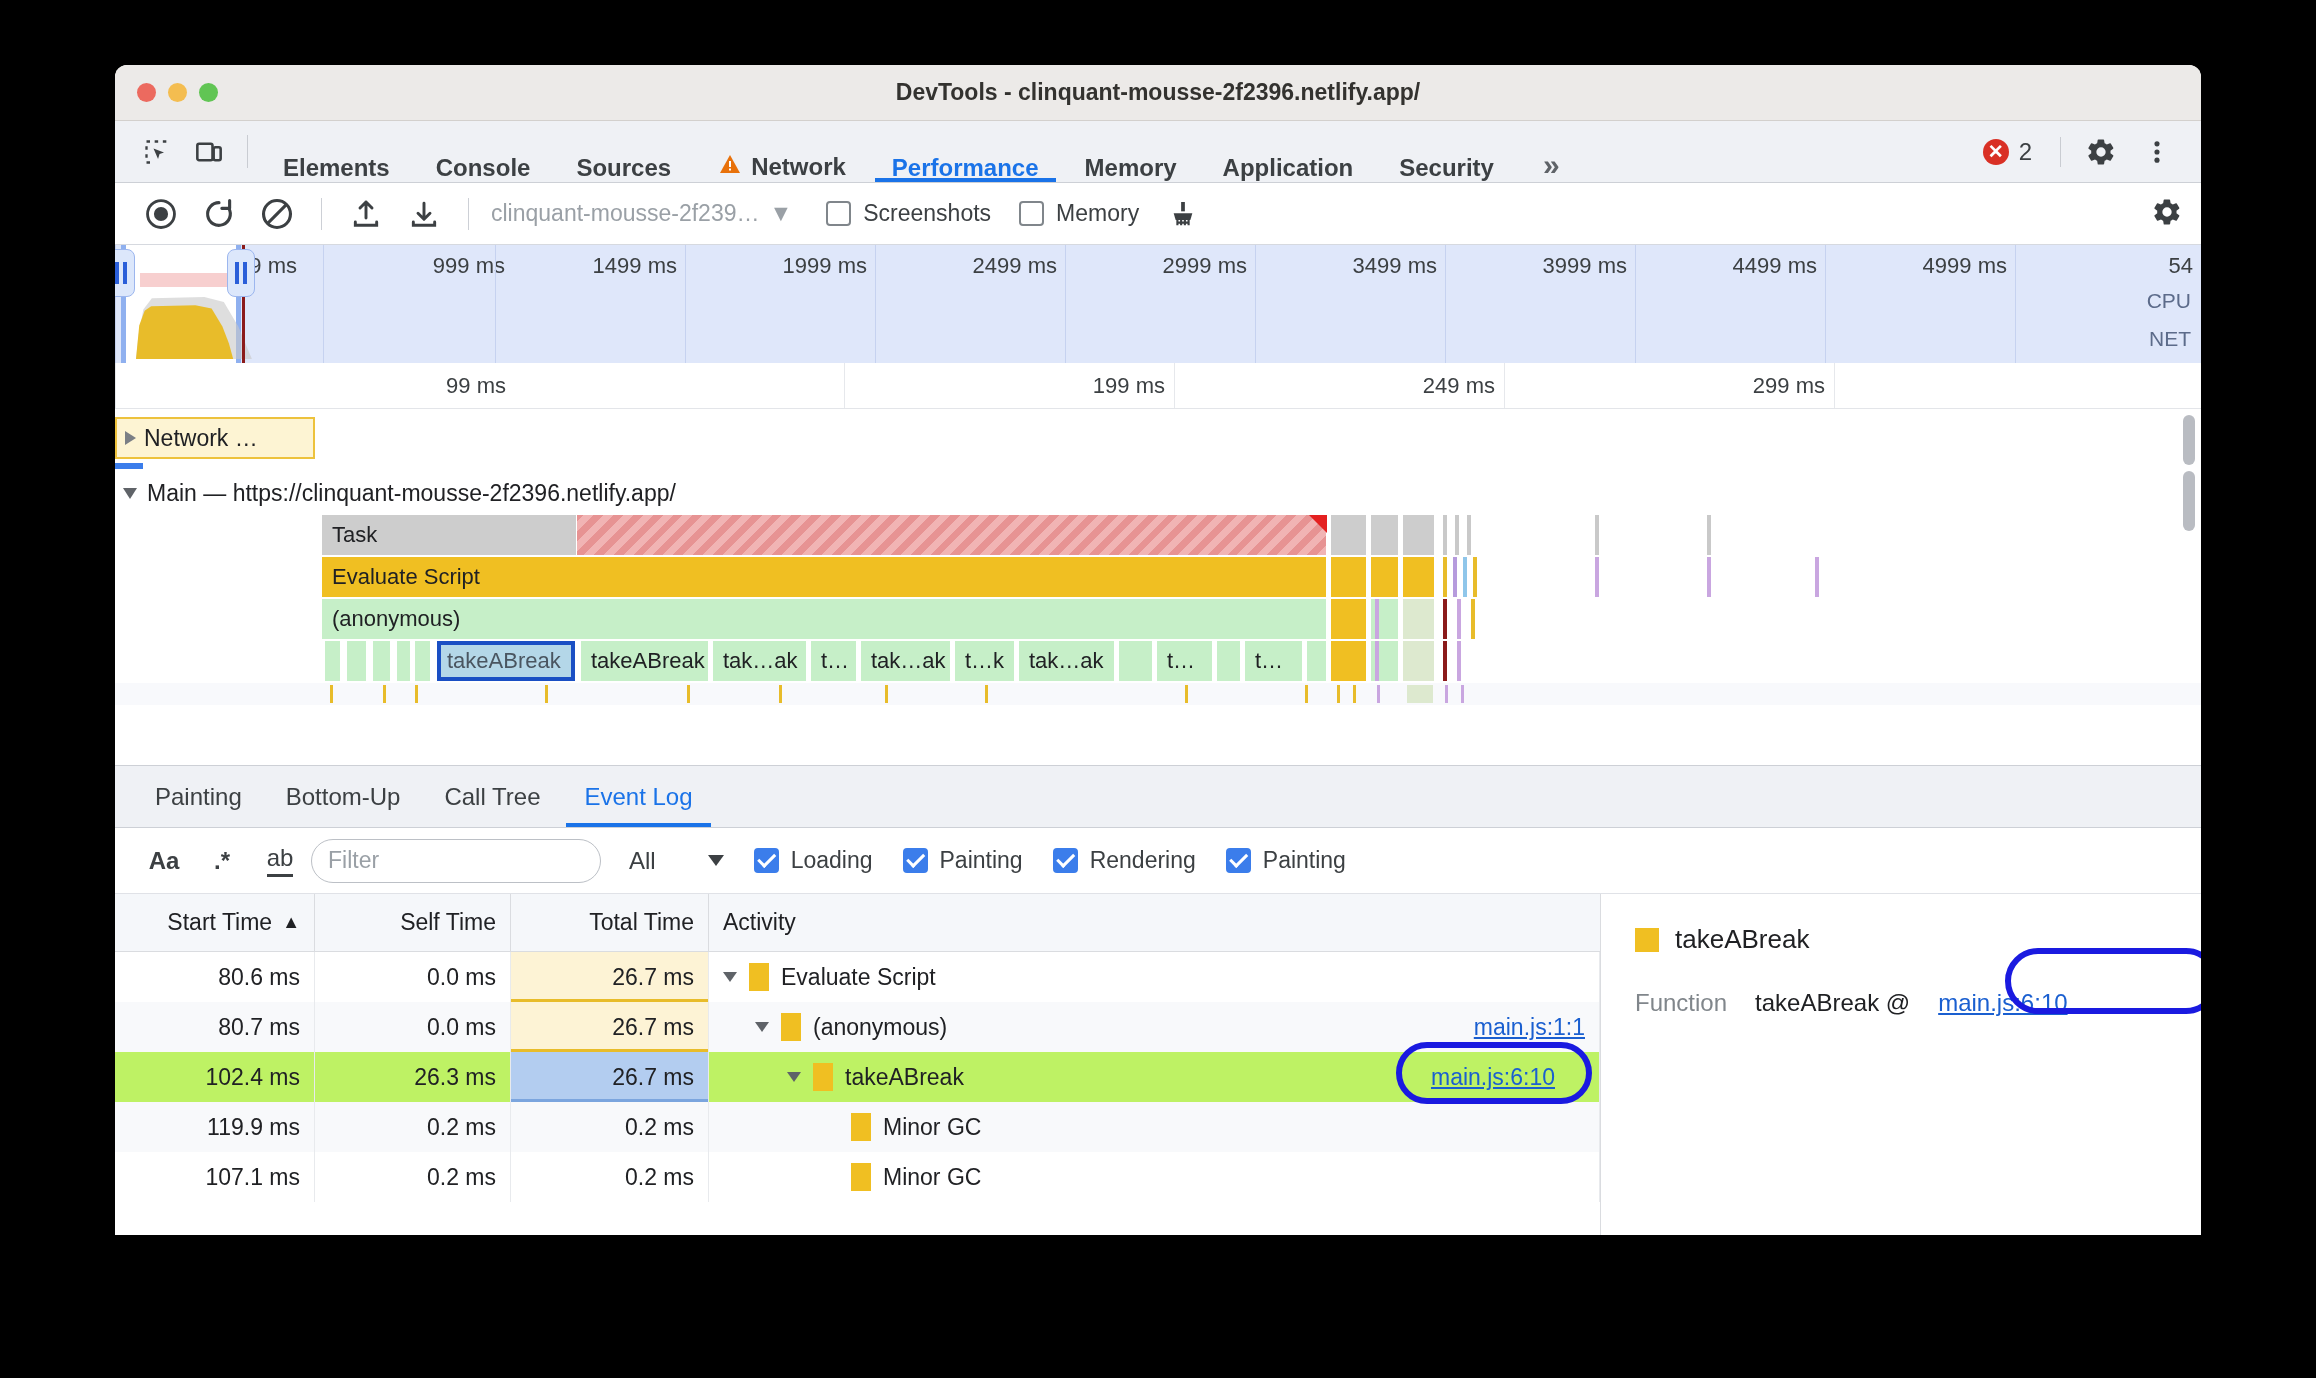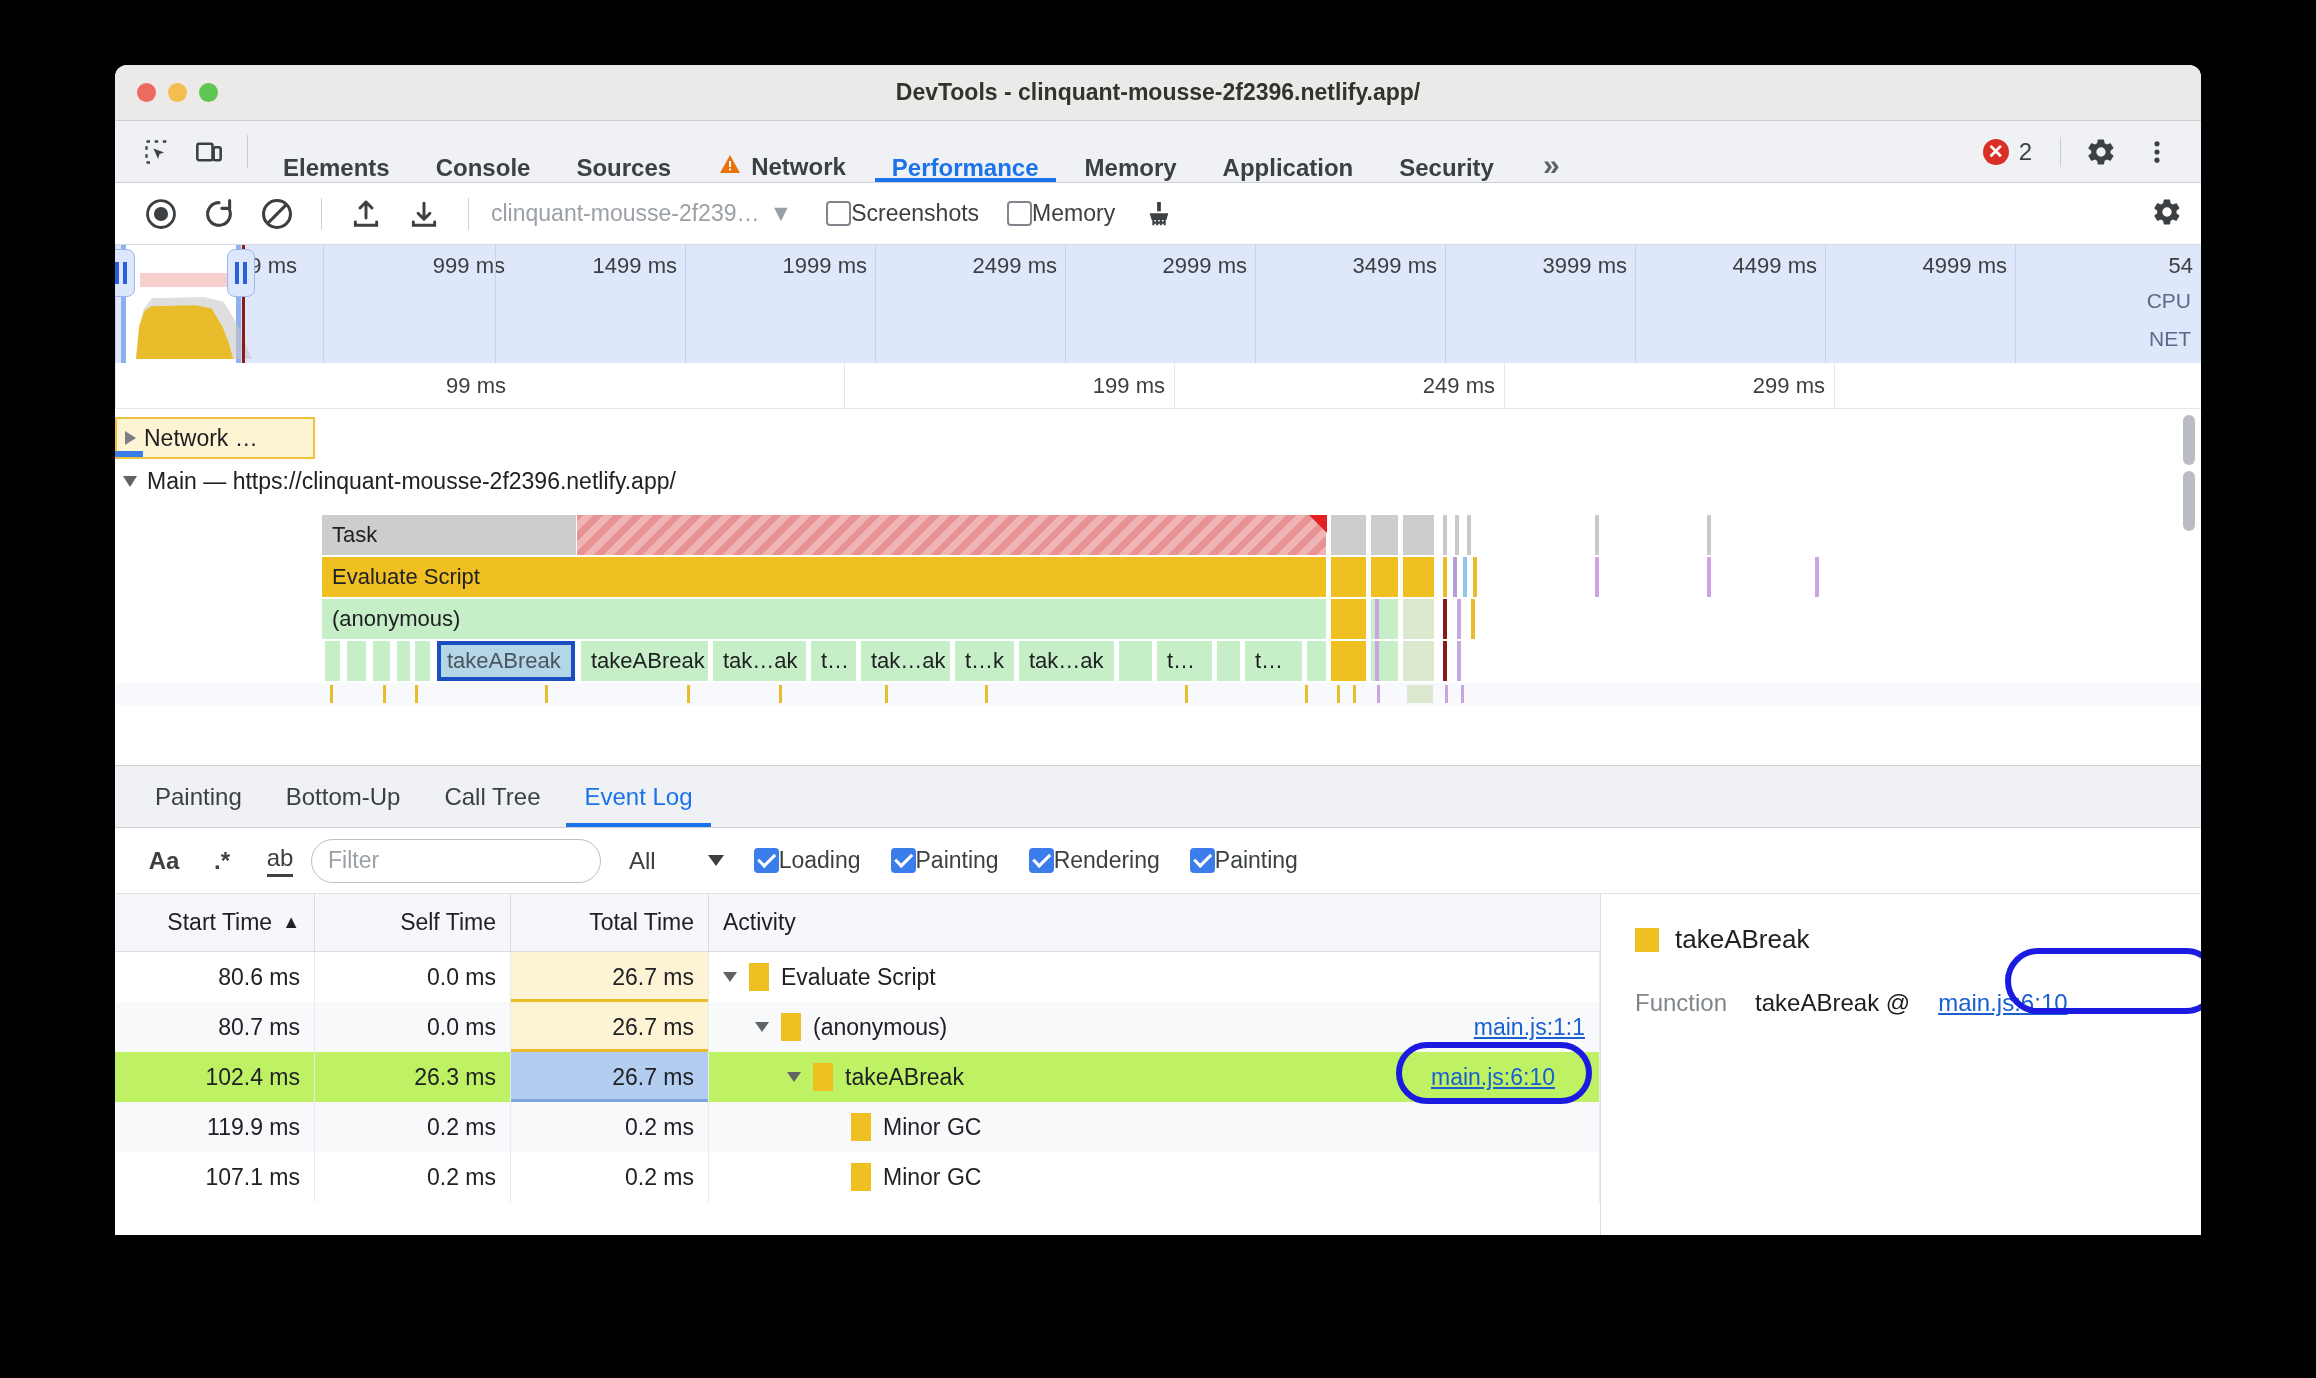--- a/index.html
+++ b/index.html
@@ -81,21 +81,21 @@
     height: 62px; flex: 0 0 62px; background: #fff;
     border-bottom: 1px solid #d6d9df;
     display: flex; align-items: center; padding-left: 18px; gap: 2px;
   }
   .pb-icon { width: 56px; height: 56px; display: flex; align-items: center; justify-content: center; cursor: pointer; }
   .pb-sep { width: 1px; height: 32px; background: #cdd0d6; margin: 0 14px; }
   .session-sel {
     display: flex; align-items: center; gap: 10px;
     font-size: 23px; color: #9aa0a6; cursor: pointer; padding: 0 6px;
   }
-  .cbwrap { display: flex; align-items: center; margin-left: 26px; cursor: pointer; }
+  .cbwrap { display: flex; align-items: center; gap: 12px; margin-left: 26px; cursor: pointer; }
   .cbox {
     width: 25px; height: 25px; border: 2px solid #80868b; border-radius: 4px; background:#fff;
     display:flex; align-items:center; justify-content:center;
   }
   .cbox.checked { background: #3b7deb; border-color: #3b7deb; }
   .cbox.checked::after {
     content: ""; width: 7px; height: 14px; border: solid #fff;
     border-width: 0 3px 3px 0; transform: rotate(45deg) translate(-1px,-2px);
   }
   .cblabel { font-size: 23px; color: #3c4043; }
@@ -147,21 +147,21 @@
   .flame { flex: 1 1 auto; position: relative; background: #fff; overflow: hidden; }
   .track-net {
     position: absolute; left: 0; top: 8px; height: 42px; width: 200px;
     background: #fdf4d3; border: 2px solid #edc23c;
     display: flex; align-items: center; gap: 8px; padding-left: 8px;
     font-size: 23px; color: #202124; cursor: pointer;
   }
   .tri-right { width:0;height:0;border-left:11px solid #7b7f85;border-top:7px solid transparent;border-bottom:7px solid transparent; }
   .tri-down  { width:0;height:0;border-top:11px solid #5f6368;border-left:7px solid transparent;border-right:7px solid transparent; }
   .track-main {
-    position: absolute; left: 0; top: 50px; height: 44px; width: 100%;
+    position: absolute; left: 0; top: 62px; height: 44px; width: 100%;
     display: flex; align-items: center; gap: 10px; padding-left: 8px;
     font-size: 23px; color: #202124; cursor: pointer;
   }
   .track-main::before {
     content:""; position:absolute; left:0; top:-8px; width:28px; height:6px; background:#3b7deb;
   }
   .rows { position: absolute; left: 0; right: 0; top: 106px; bottom: 0; }
   .row { position: absolute; left: 0; right: 0; height: 40px; }
   .blk {
     position: absolute; top: 0; height: 40px; display: flex; align-items: center;

